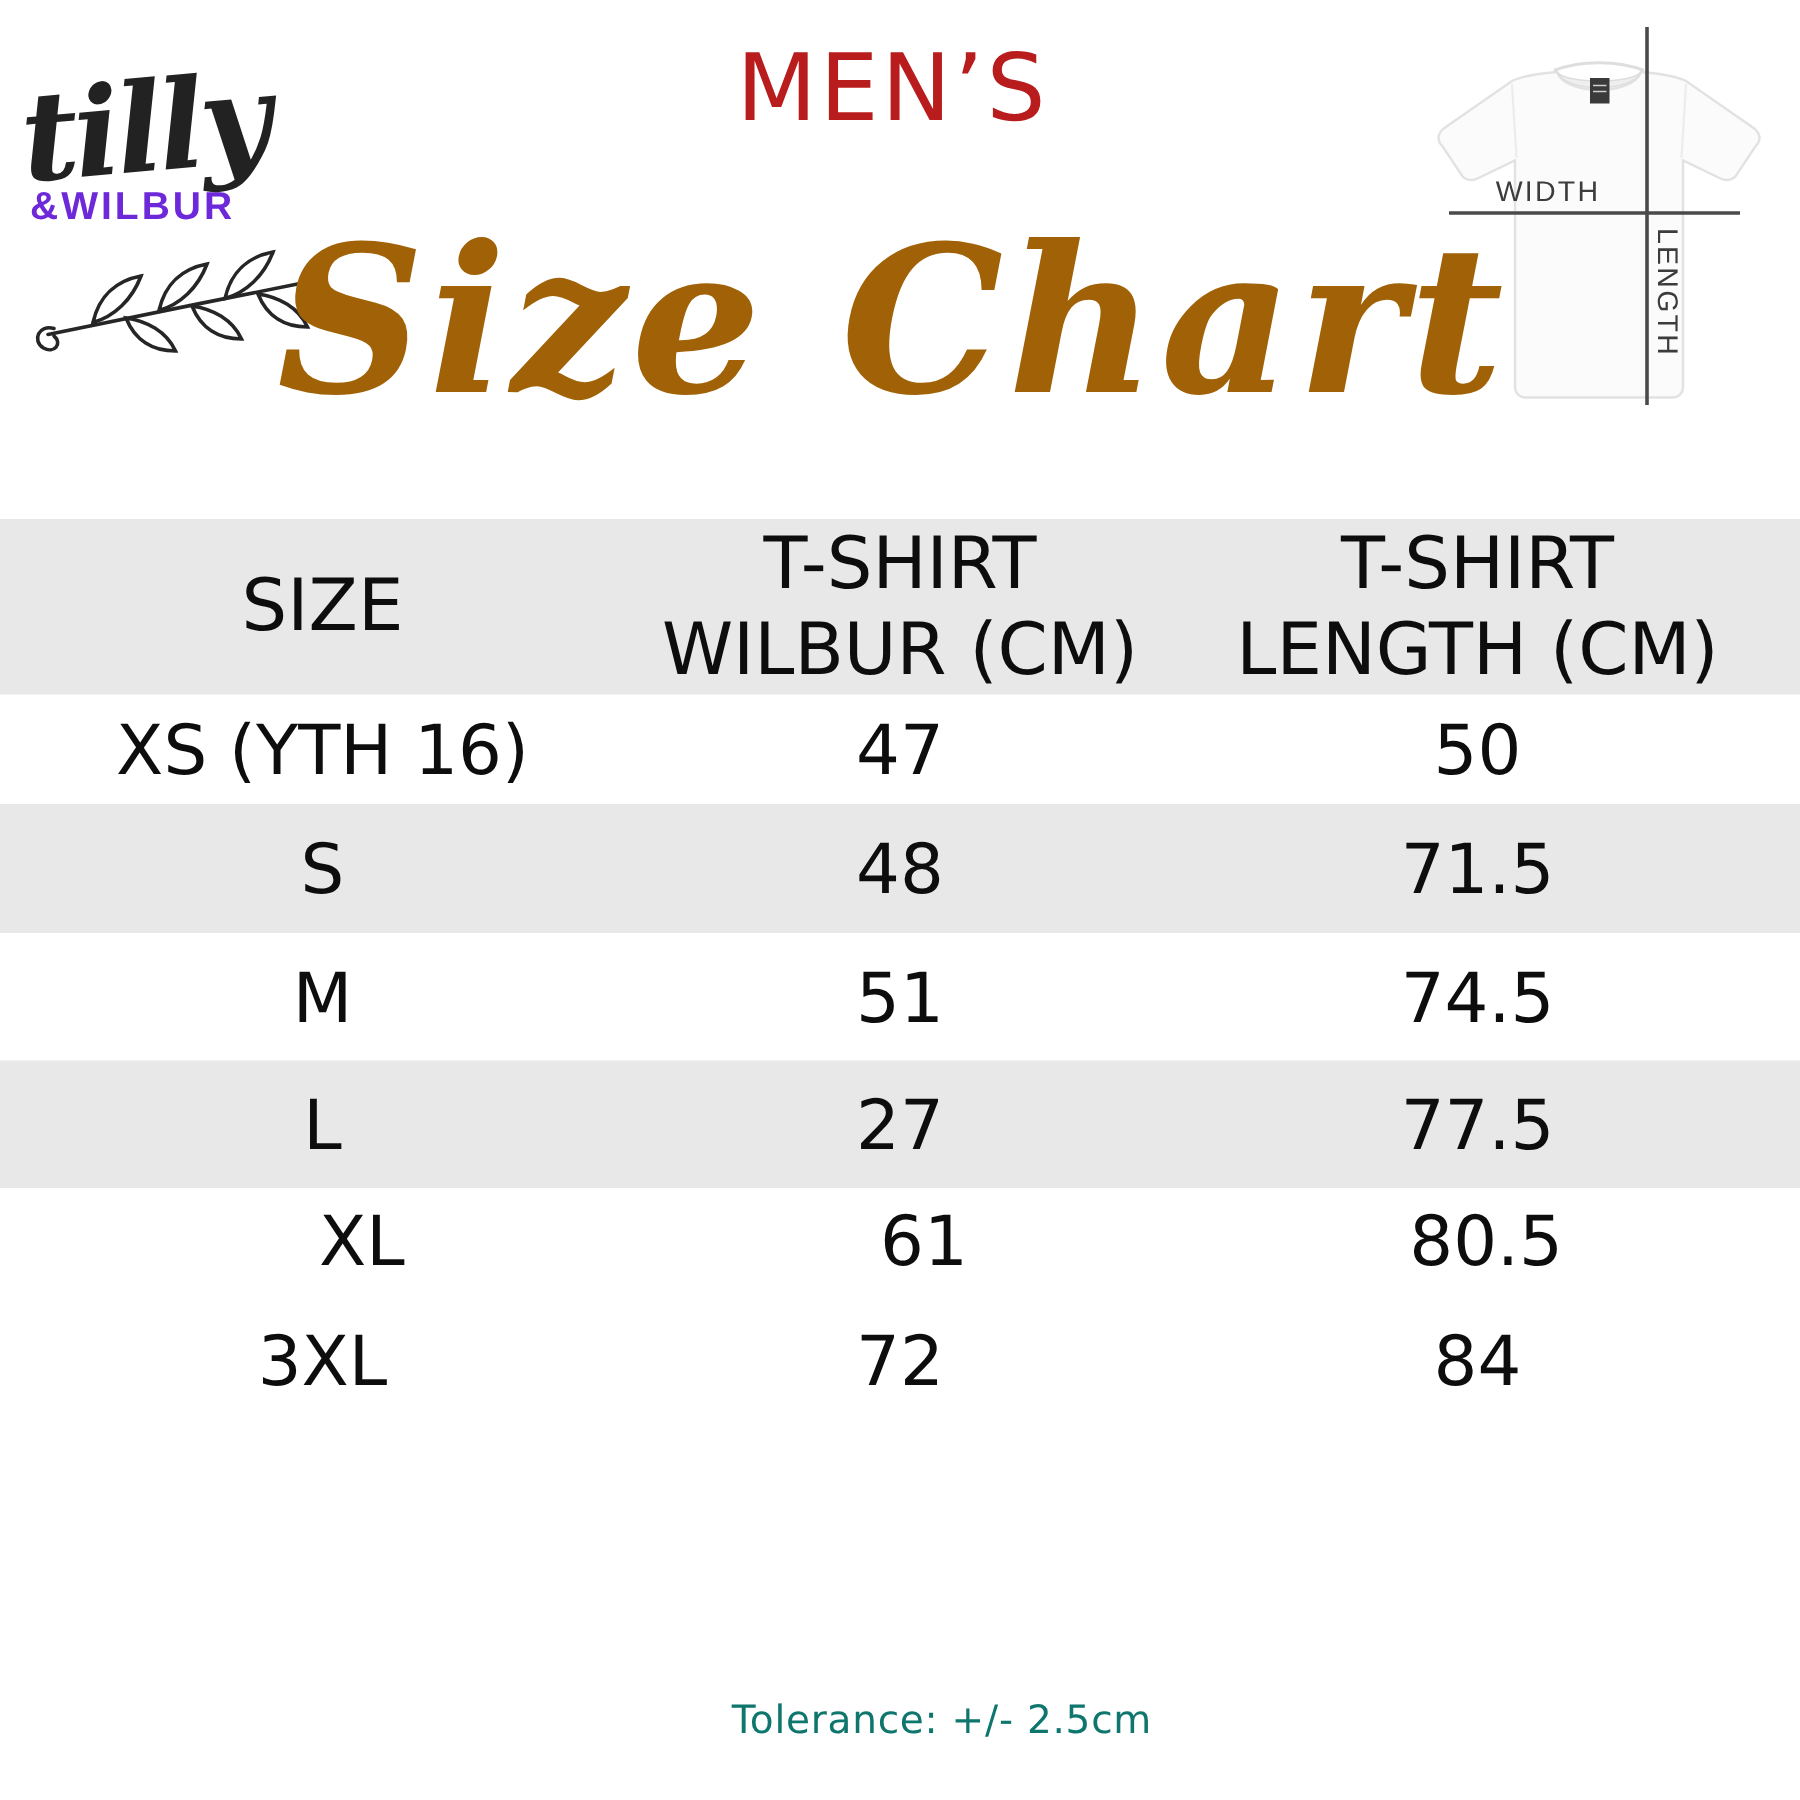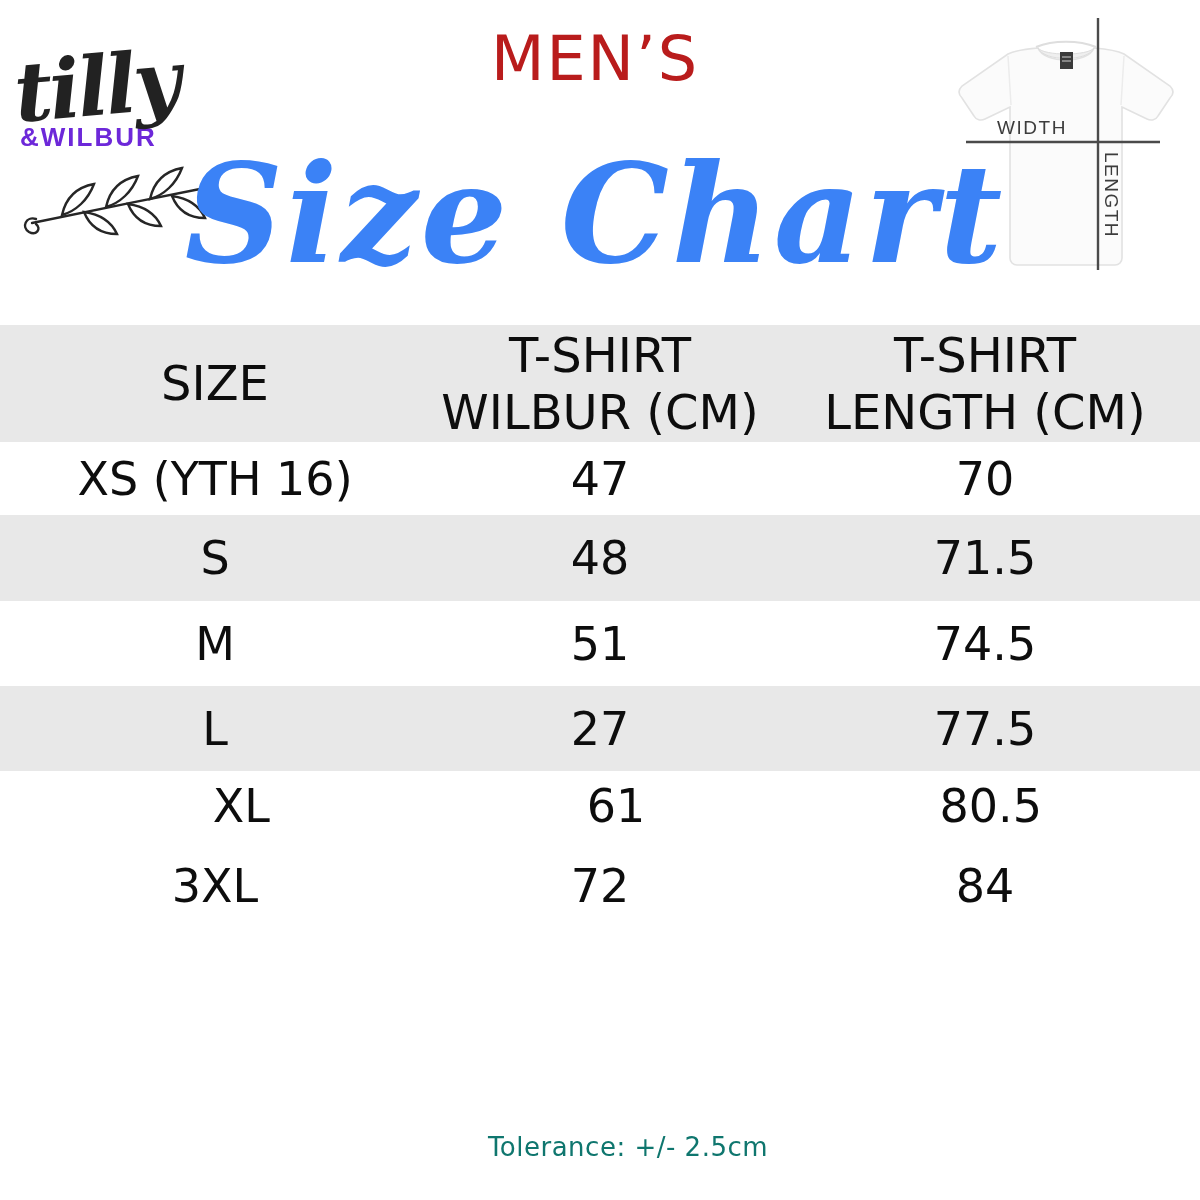--- a/index.html
+++ b/index.html
@@ -20,26 +20,26 @@
   }
   .logo-branch{margin-top:4px;margin-left:2px;}
   
   .mens{
     position:absolute;left:0;top:28px;width:1190px;text-align:center;
     font-size:62px;line-height:1;letter-spacing:2px;color:#b91c1c;
   }
   .size-chart{
     position:absolute;left:0;top:146px;width:1190px;text-align:center;
     font-family:"DejaVu Serif",serif;font-style:italic;font-weight:bold;
-    font-size:136px;line-height:1;letter-spacing:3px;color:#3b82f6;
+    font-size:136px;line-height:1;letter-spacing:3px;color:#a16207;
   }
   
   .shirt{position:absolute;left:948px;top:10px;width:238px;height:272px;}
   
-  .size-table{position:absolute;left:0;top:325px;width:1200px;}
+  .size-table{position:absolute;left:0;top:346px;width:1200px;}
   .trow{display:flex;align-items:center;}
   .thead{height:117px;background:#e8e8e8;}
   .cell{text-align:center;display:flex;flex-direction:column;justify-content:center;align-items:center;}
   .c0{width:430px;}
   .c1{width:340px;}
   .c2{width:430px;}
   .thead .cell{font-size:48px;line-height:1.18;letter-spacing:0;}
   .body-row{font-size:46px;}
   .body-row.striped{background:#e8e8e8;}
   .body-row:nth-child(1){height:73px;}
@@ -116,21 +116,21 @@
       </div>
       <div class="cell c2">
         <span>T-SHIRT</span>
         <span>LENGTH (CM)</span>
       </div>
     </div>
     <div id="size-table-body">
         <div class="trow body-row">
           <div class="cell c0">XS (YTH 16)</div>
           <div class="cell c1">47</div>
-          <div class="cell c2">70</div>
+          <div class="cell c2">50</div>
         </div>
         <div class="trow body-row striped">
           <div class="cell c0">S</div>
           <div class="cell c1">48</div>
           <div class="cell c2">71.5</div>
         </div>
         <div class="trow body-row">
           <div class="cell c0">M</div>
           <div class="cell c1">51</div>
           <div class="cell c2">74.5</div>

